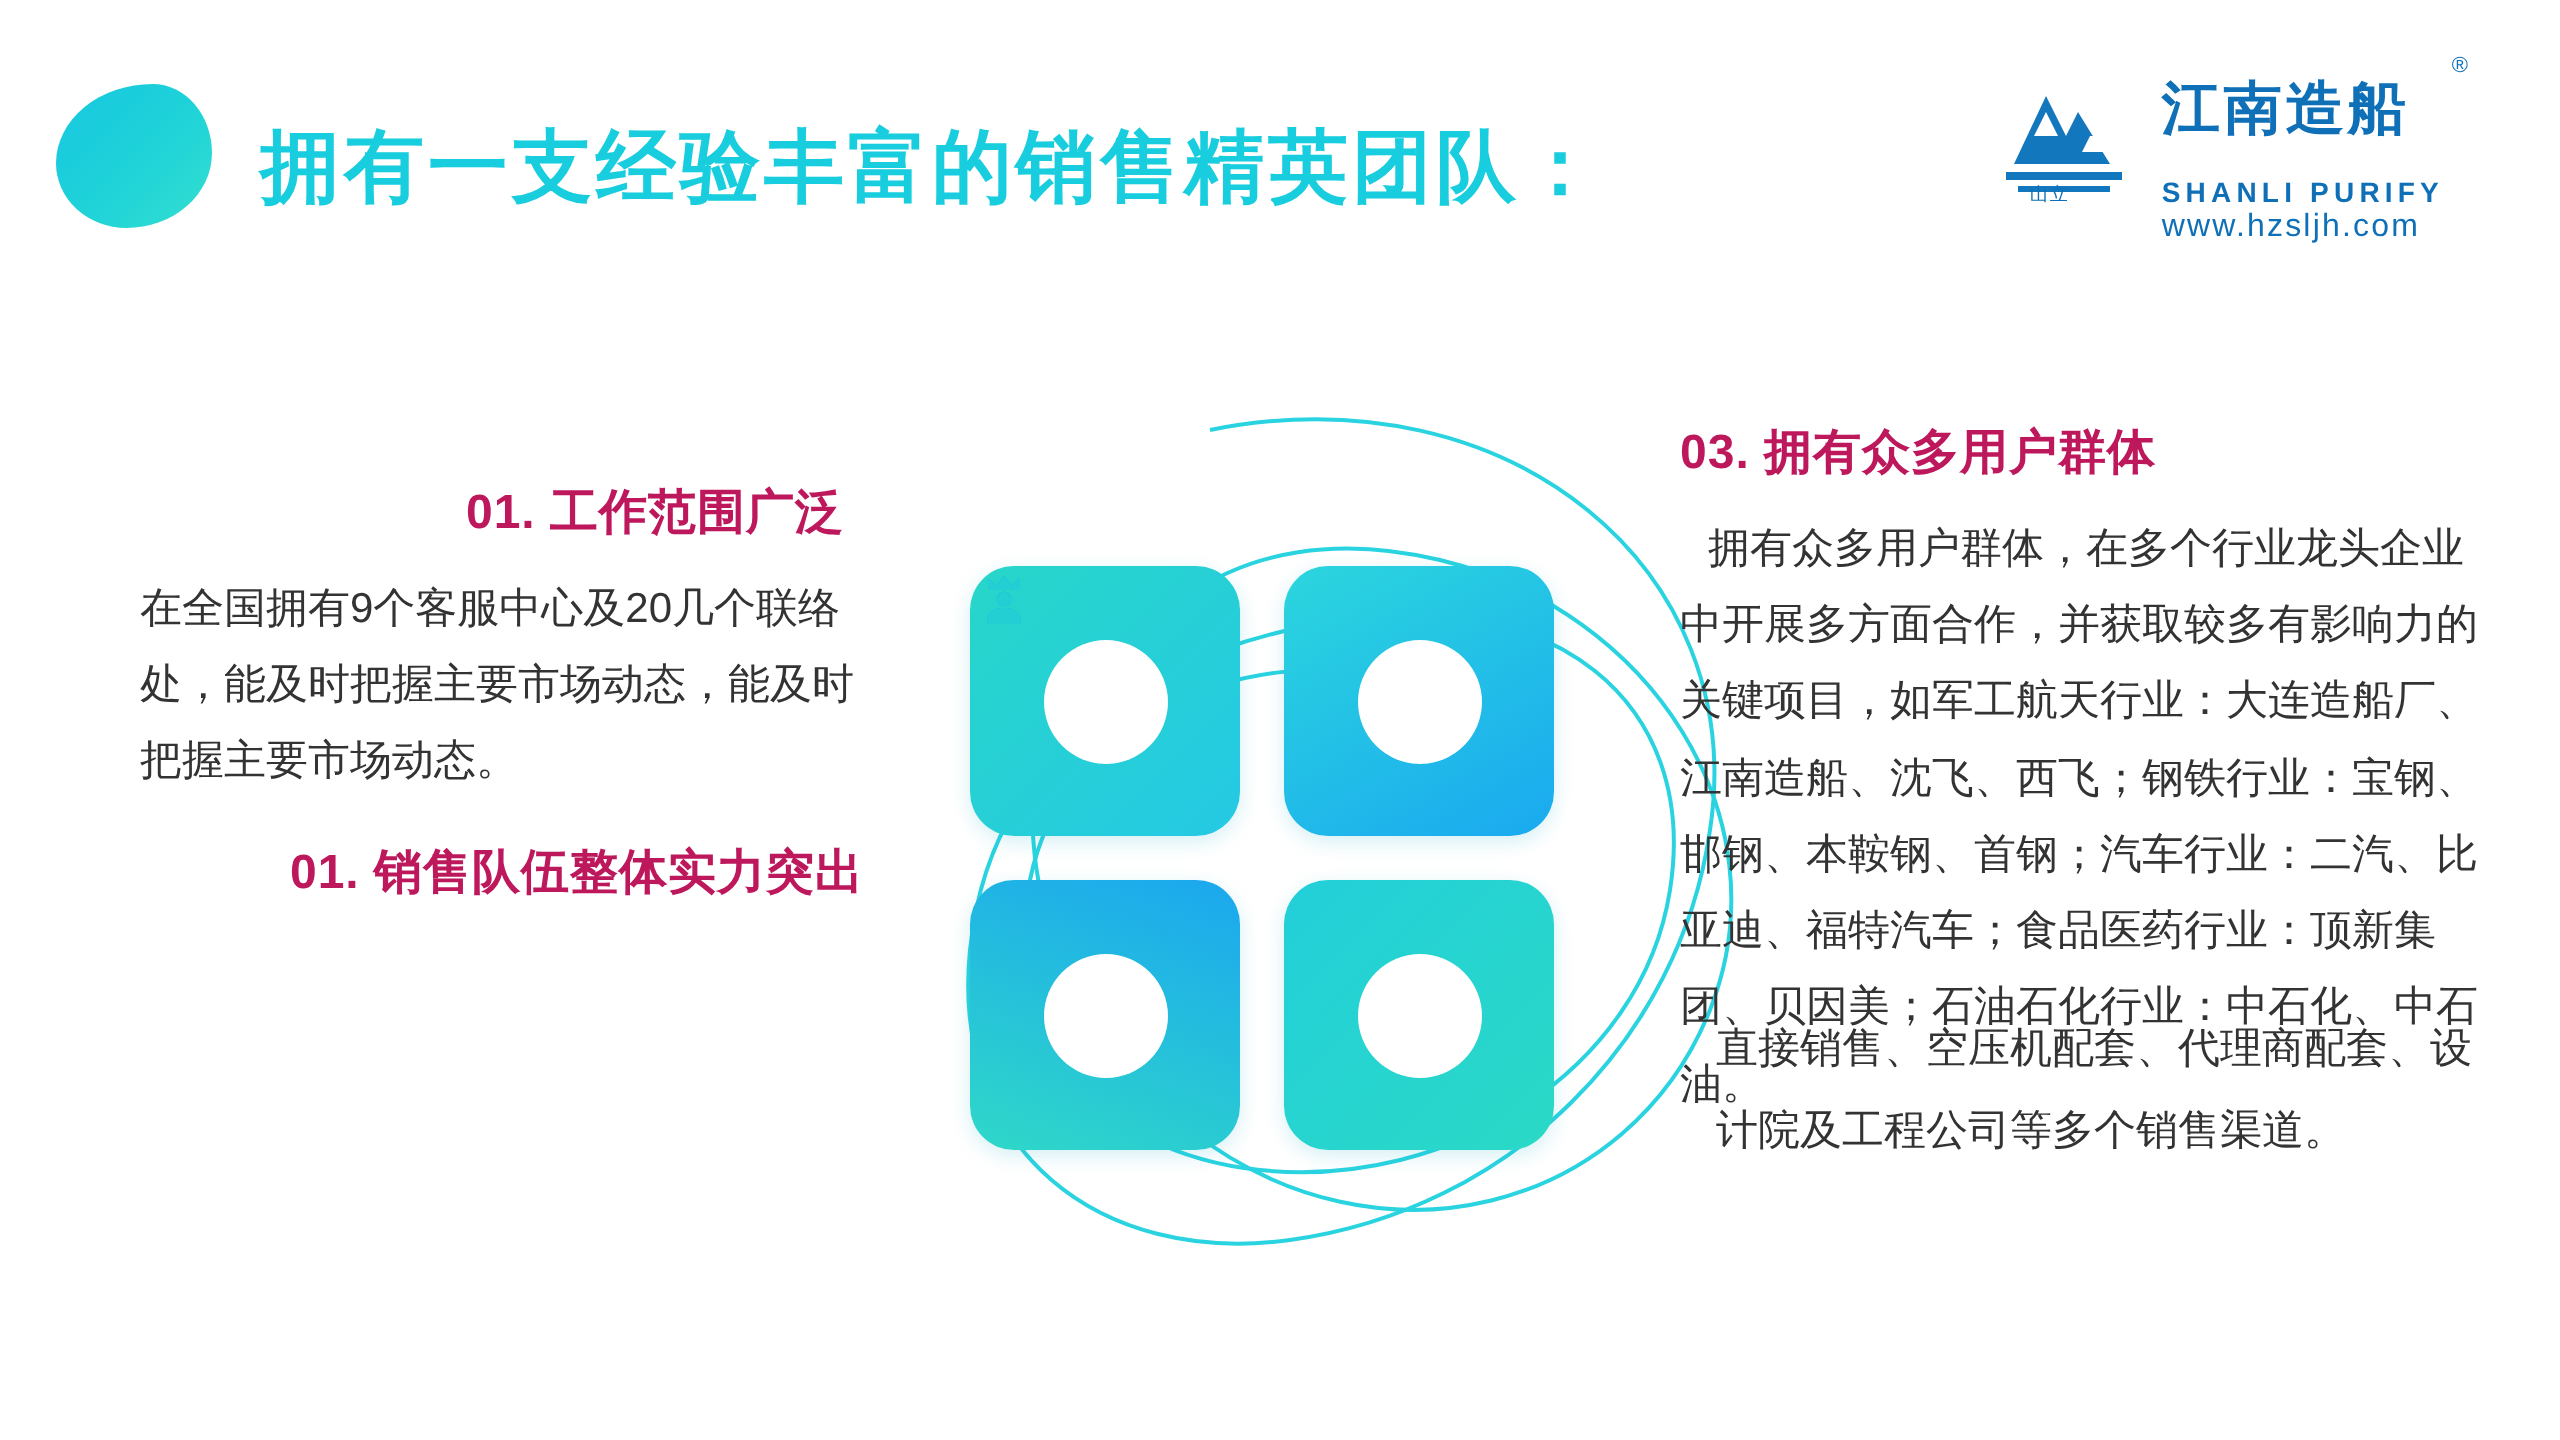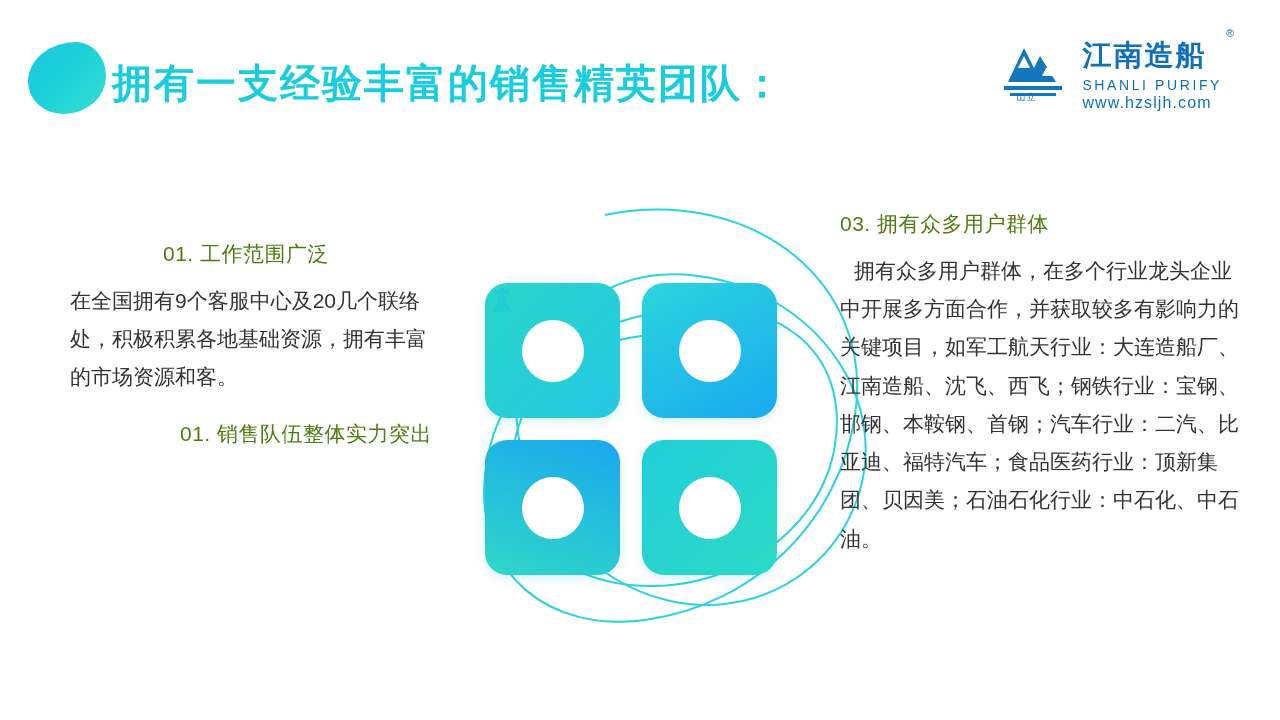--- a/index.html
+++ b/index.html
@@ -27,21 +27,21 @@
     position: absolute;
     left: 28px;
     top: 42px;
     width: 78px;
     height: 72px;
     background: linear-gradient(135deg, #16c7e0 0%, #1fd3d8 55%, #35dfd0 100%);
     border-radius: 62% 38% 55% 45% / 55% 48% 52% 45%;
   }
   .title {
     position: absolute;
-    left: 112px;
+    left: 130px;
     top: 56px;
     font-size: 40px;
     font-weight: bold;
     letter-spacing: 2px;
     color: #18cede;
     white-space: nowrap;
   }
 
   
   .logo {
@@ -81,22 +81,22 @@
     top: -12px;
     right: -14px;
     font-size: 11px;
     color: #0f70b8;
     font-weight: normal;
   }
   .logo-en {
     font-size: 14px;
     color: #0f70b8;
     letter-spacing: 2.6px;
-    font-weight: normal;
-    margin-top: 7px;
+    font-weight: bold;
+    margin-top: 18px;
   }
   .logo-url {
     font-size: 16px;
     color: #0f70b8;
     letter-spacing: 1.1px;
     margin-top: 1px;
   }
 
   
   .center-art {
@@ -139,33 +139,33 @@
     display: flex;
     align-items: center;
     justify-content: center;
   }
   .tile-circle svg { display: block; }
 
   
   .block { position: absolute; }
   .block h3 {
     margin: 0 0 14px 0;
-    font-size: 21px;
-    font-weight: normal;
-    color: #4d7c0f;
+    font-size: 24px;
+    font-weight: bold;
+    color: #be185d;
     letter-spacing: 0.5px;
   }
   .block p {
     margin: 0;
     font-size: 21px;
     line-height: 1.82;
     color: #333333;
   }
   .blk-01 { left: 70px;  top: 240px; width: 370px; text-align: right; }
-  .blk-01 h3 { text-align: center; padding-right: 18px; }
+  .blk-01 h3 { text-align: right; padding-right: 18px; }
   .blk-01 p  { text-align: left; }
   .blk-02 { left: 70px;  top: 420px; width: 370px; }
   .blk-02 h3 { text-align: right; padding-right: 8px; }
   .blk-02 p  { text-align: center; }
   .blk-03 { left: 840px; top: 210px; width: 400px; }
   .blk-03 p { text-indent: 14px; }
   .blk-04 { left: 858px; top: 505px; width: 390px; }
   .blk-04 p { line-height: 1.95; }
 </style>
 </head>
@@ -239,28 +239,29 @@
             <circle cx="17" cy="16.5" r="3.6" fill="#24cfd3"></circle>
             <path d="M8.5 29 C8.5 23.5 12 21 17 21 C22 21 25.5 23.5 25.5 29 Z" fill="#24cfd3"></path>
           </svg>
         </div>
       </div>
     </div>
   </div>
 
   <div class="block blk-01">
     <h3>01. 工作范围广泛</h3>
-    <p>在全国拥有9个客服中心及20几个联络处，积极积累各地基础资源，拥有丰富的市场资源和客。</p>
+    <p>在全国拥有9个客服中心及20几个联络处，能及时把握主要市场动态，能及时把握主要市场动态。</p>
   </div>
 
   <div class="block blk-02">
     <h3>01. 销售队伍整体实力突出</h3>
   </div>
 
   <div class="block blk-03">
     <h3>03. 拥有众多用户群体</h3>
     <p>拥有众多用户群体，在多个行业龙头企业中开展多方面合作，并获取较多有影响力的关键项目，如军工航天行业：大连造船厂、江南造船、沈飞、西飞；钢铁行业：宝钢、邯钢、本鞍钢、首钢；汽车行业：二汽、比亚迪、福特汽车；食品医药行业：顶新集团、贝因美；石油石化行业：中石化、中石油。</p>
   </div>
 
   <div class="block blk-04">
+    <p>直接销售、空压机配套、代理商配套、设计院及工程公司等多个销售渠道。</p>
   </div>
 
 </div>
 
 </body></html>

